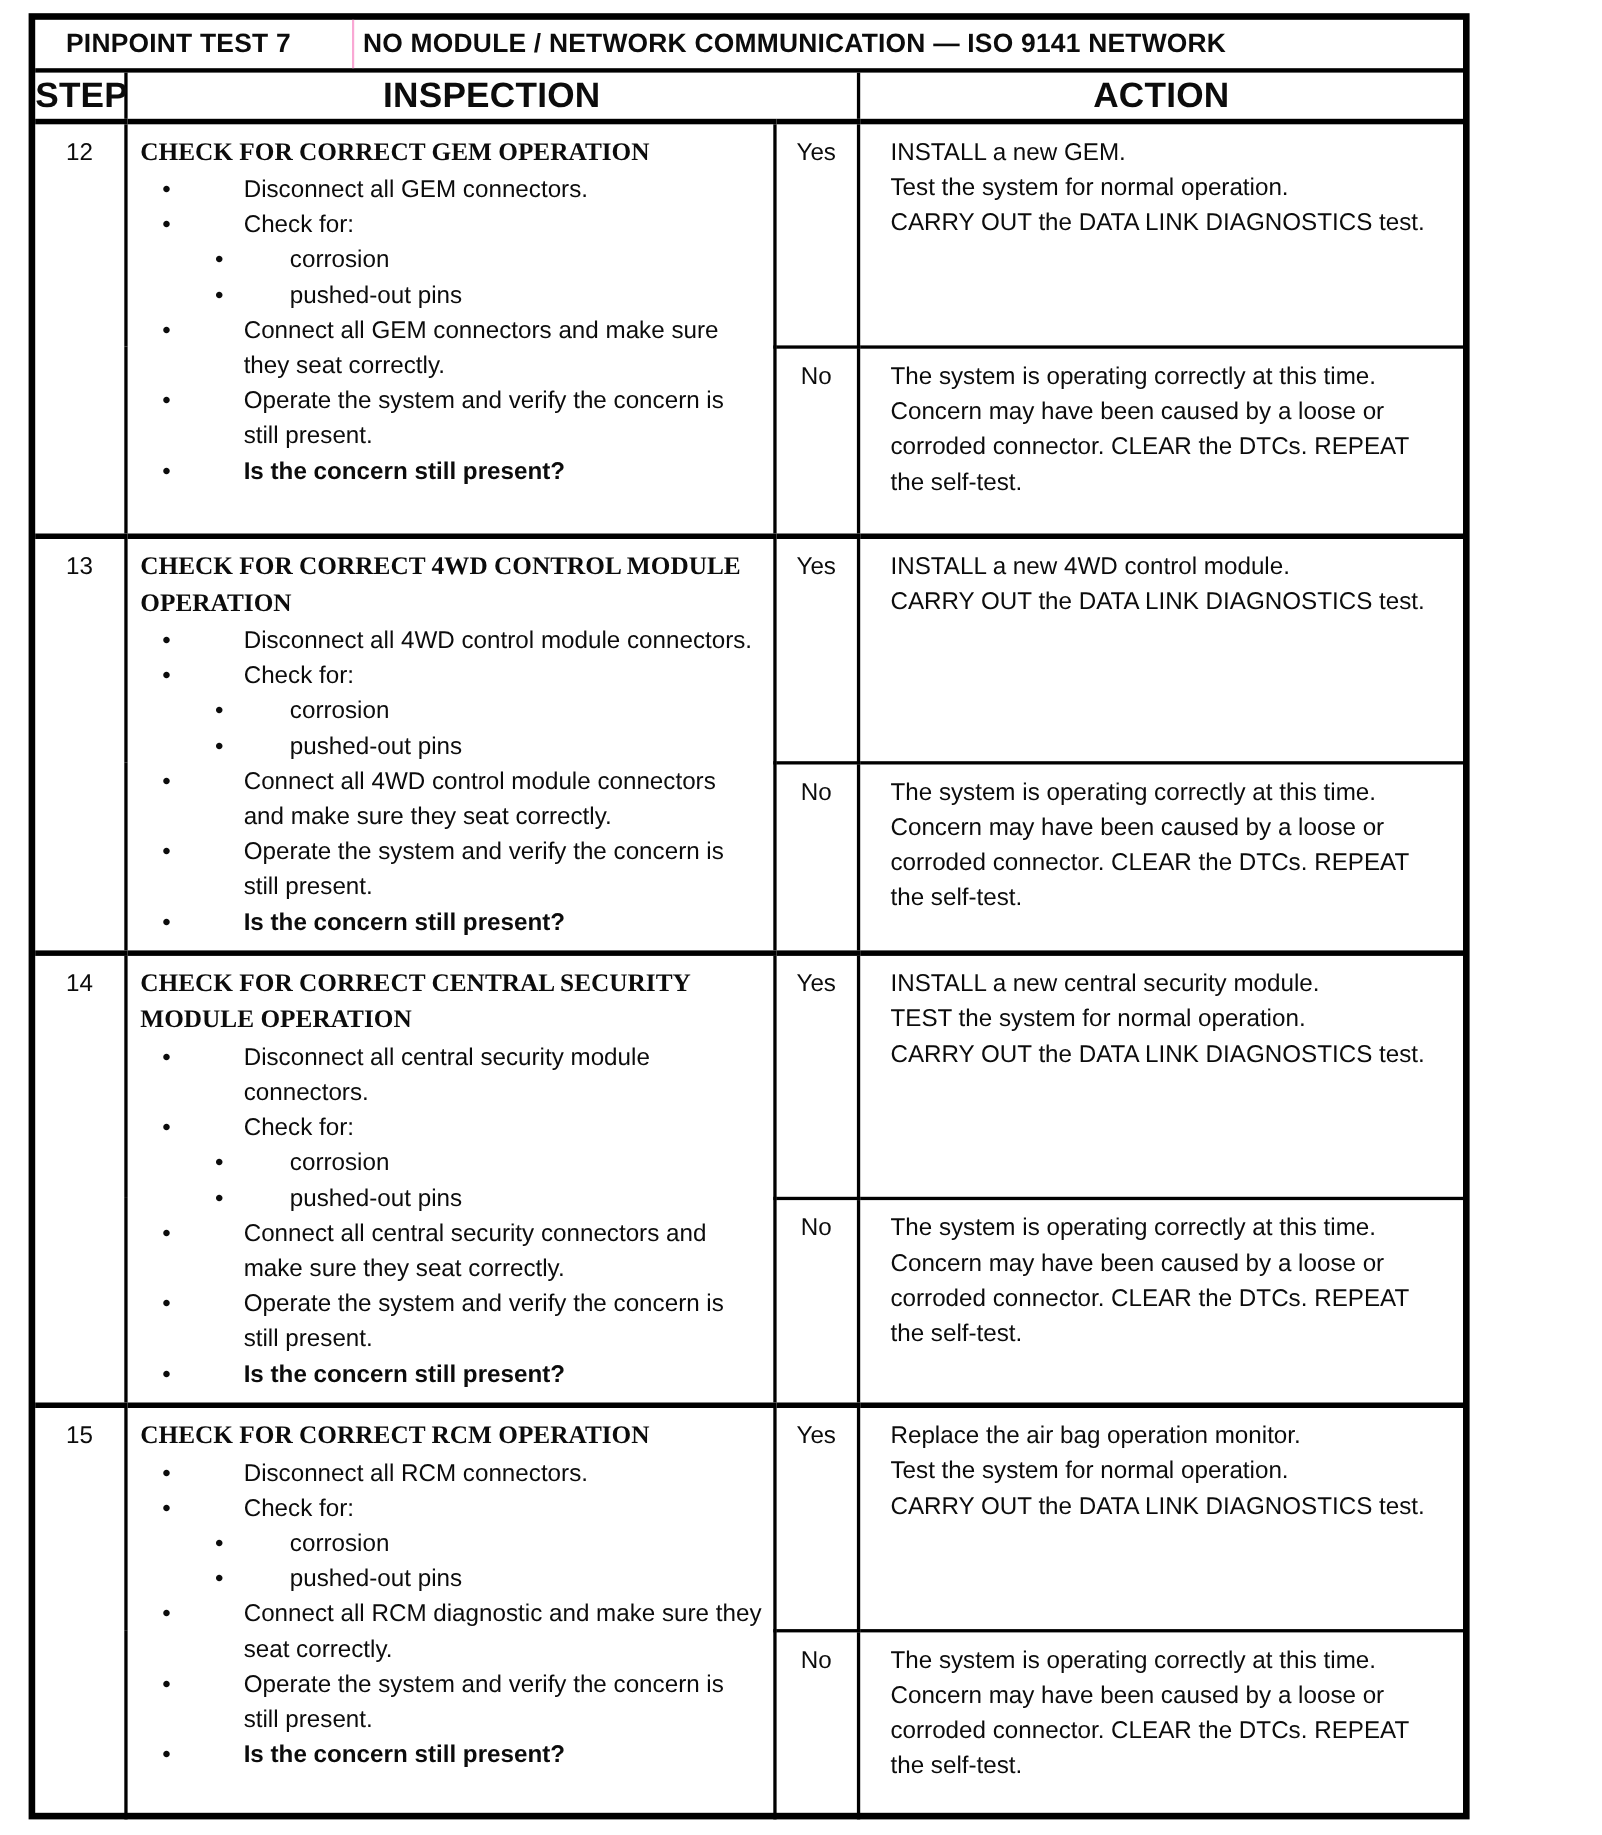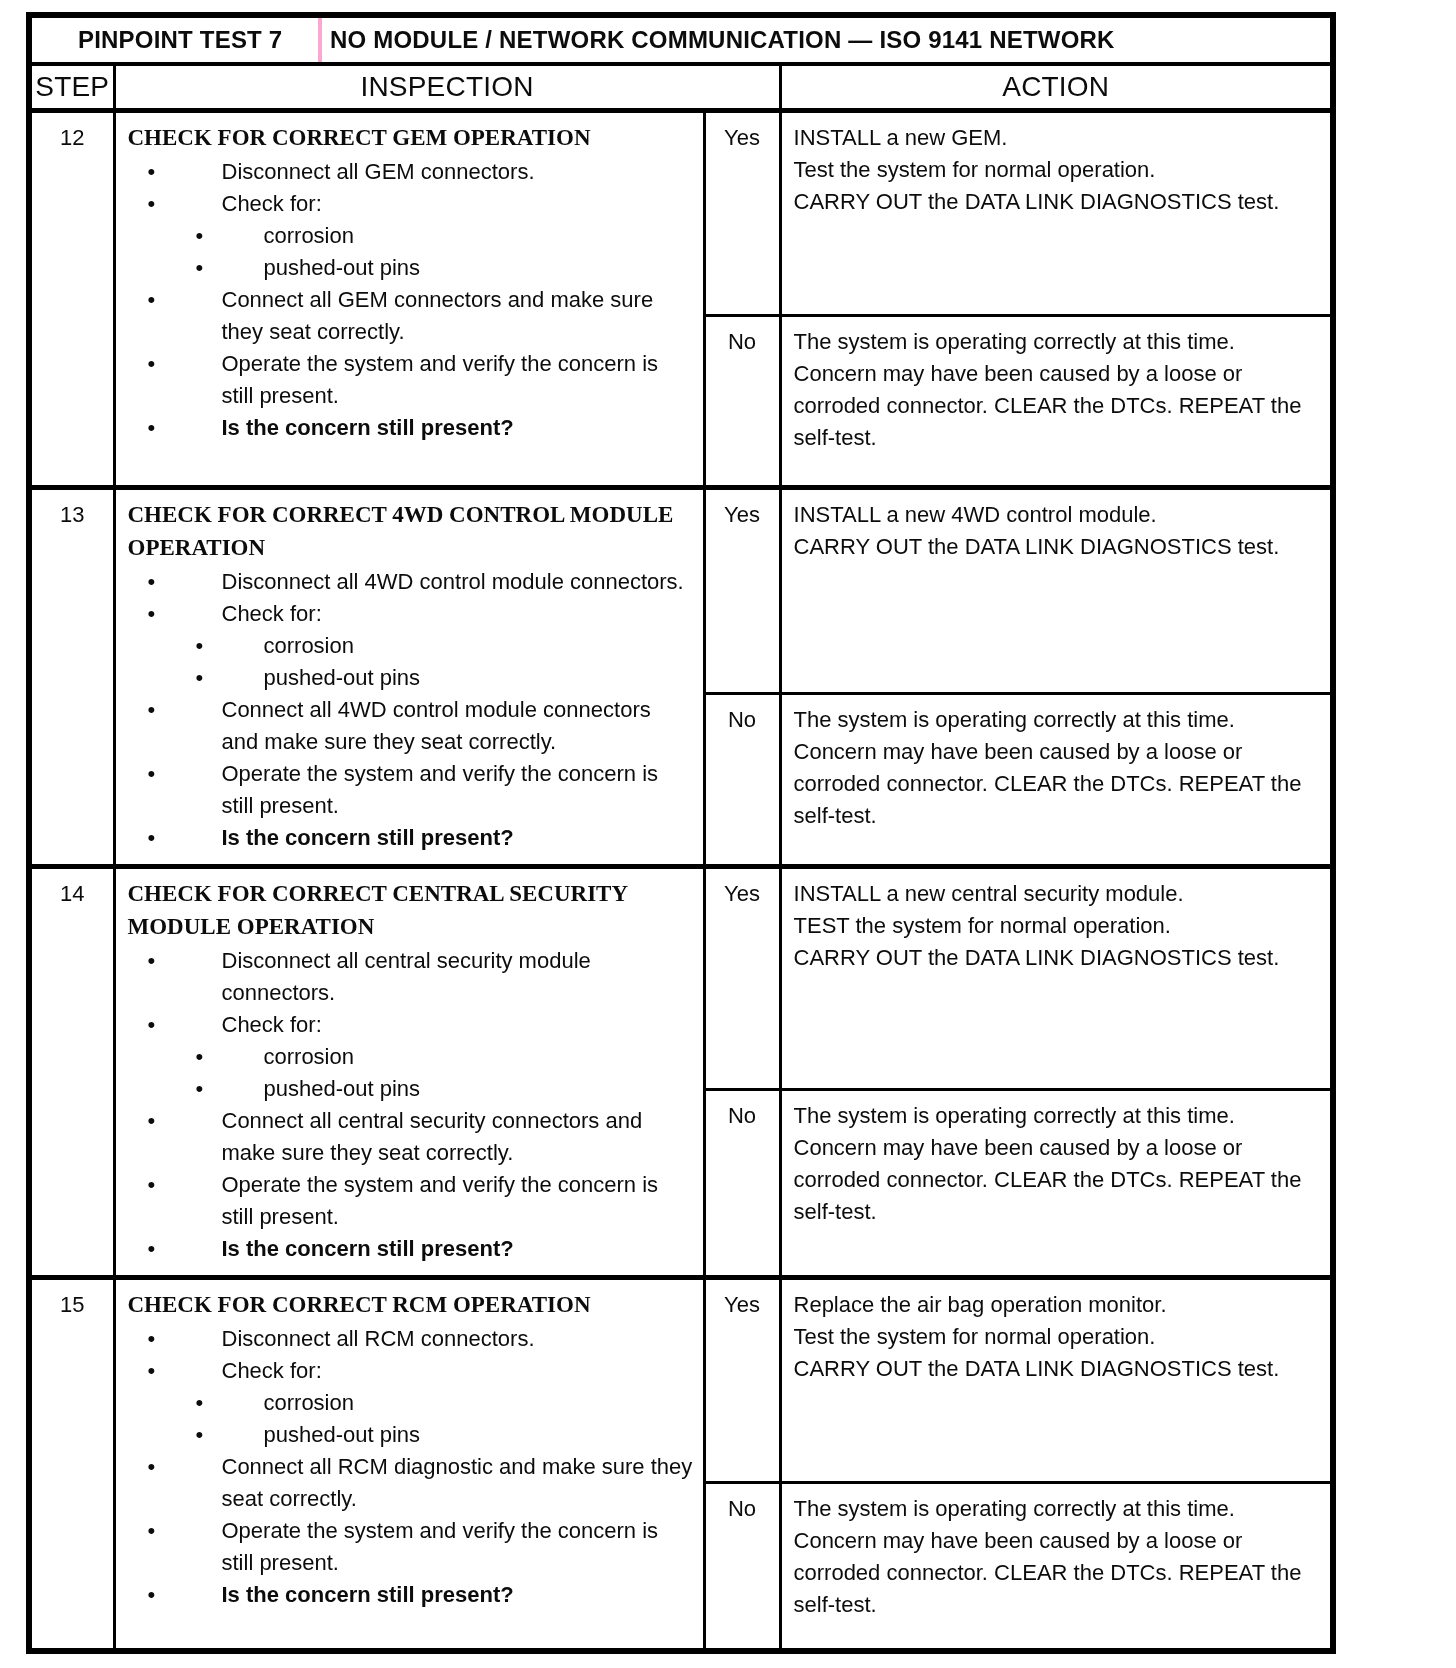--- a/index.html
+++ b/index.html
@@ -24,24 +24,24 @@
     border-bottom: 4px solid #000;
     height: 48px;
     flex: 0 0 48px;
     font-size: 24px;
     font-weight: bold;
     letter-spacing: 0.2px;
   }
   .title-label {
     width: 290px;
     flex: 0 0 290px;
-    border-right: 4px solid #f9a8d4;
+    border-right: 2px solid #f9a8d4;
     display: flex;
     align-items: center;
-    padding-left: 46px;
+    padding-left: 28px;
   }
   .title-text {
     flex: 1;
     display: flex;
     align-items: center;
     padding-left: 8px;
   }
   table.steps {
     width: 100%;
     flex: 1;
@@ -50,22 +50,22 @@
     table-layout: fixed;
   }
   col.c-step   { width: 82px; }
   col.c-insp   { width: 590px; }
   col.c-yn     { width: 76px; }
   col.c-action { width: auto; }
   th {
     border: 3px solid #000;
     border-bottom-width: 4px;
     height: 44px;
-    font-size: 28px;
-    font-weight: normal;
+    font-size: 32px;
+    font-weight: bold;
     text-align: center;
     letter-spacing: 0.2px;
   }
   td {
     border: 3px solid #000;
     vertical-align: top;
     font-size: 22px;
     line-height: 32px;
   }
   tr.step-start td { border-top: 5px solid #000; }
@@ -90,21 +90,21 @@
   }
   .bullet.b1 .marker { margin-left: 20px; width: 38px; }
   .bullet.b2 .marker { margin-left: 68px; width: 32px; }
   .bullet .btext { flex: 1; margin-left: 36px; }
   .bullet.bold .btext { font-weight: bold; }
   .yn-cell {
     text-align: center;
     padding-top: 9px;
     margin-left: 28px;
   }
-  .action-cell { padding: 9px 16px 10px 12px; }
+  .action-cell { padding: 9px 16px 10px 28px; }
   .action-line { margin: 0; }
 </style>
 </head>
 <body>
 
 <div class="doc-frame">
   <div class="title-row">
     <div class="title-label">PINPOINT TEST 7</div>
     <div class="title-text">NO MODULE / NETWORK COMMUNICATION — ISO 9141 NETWORK</div>
   </div>

